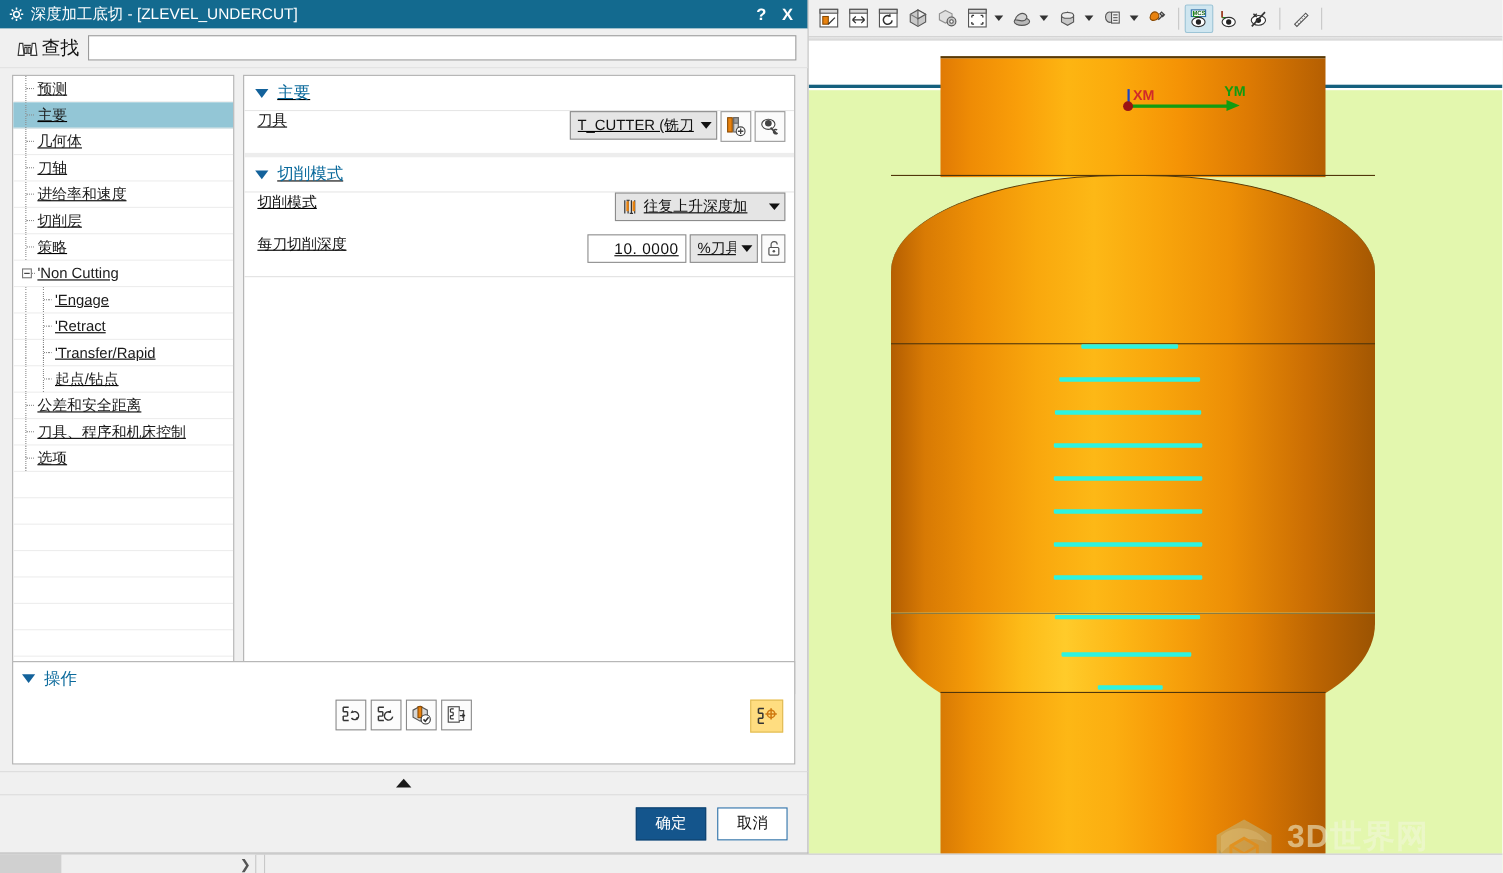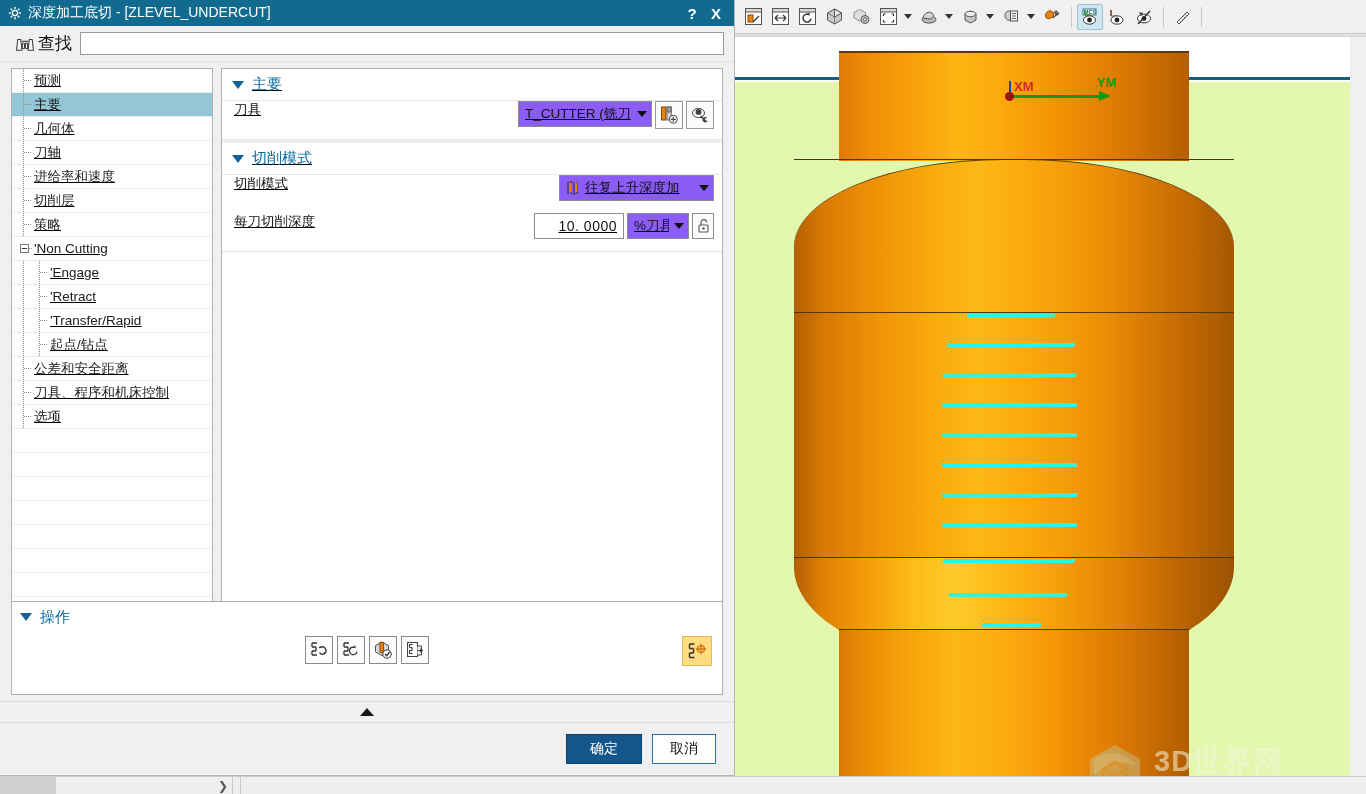--- a/index.html
+++ b/index.html
@@ -48,21 +48,21 @@
   }
   .tb-arrow i {
     display:block; width:0;height:0;
     border-left:4px solid transparent;border-right:4px solid transparent;
     border-top:5px solid #333;
   }
   .tb-sep { width: 1px; height: 20px; background: #c6c6c6; margin: 0 5px; }
 
   
   #viewport {
-    position: absolute; left: 719px; top: 37px; width: 631px; height: 757px;
+    position: absolute; left: 735px; top: 37px; width: 631px; height: 757px;
     background: #ffffff; overflow: hidden;
   }
   #vp-topline {
     position: absolute; left: 0; top: 40px; width: 631px; height: 3px; background: #15607e;
   }
   #vp-green {
     position: absolute; left: 0; top: 45px; width: 631px; height: 712px;
     background: #e3f7ae;
   }
 
@@ -252,21 +252,21 @@
   }
   .form-row {
     height: 38px; display: flex; align-items: flex-start; padding: 0 8px 0 12px;
   }
   .form-row .lbl { font-size: 13.5px; color: #111; }
   .form-row .spacer { flex: 1; }
   .sec-divider { height: 1px; background: #e2e2e2; margin: 0; }
   .thick-divider { height: 4px; background: #ededed; }
 
   .combo {
-    height: 26px; border: 1px solid #8c8c8c; background: #8b5cf6;
+    height: 26px; border: 1px solid #8c8c8c; background: #e5e5e5;
     display: flex; align-items: center; padding: 0 4px 0 6px;
     font-size: 13.5px; color: #111; white-space: nowrap; overflow: hidden;
   }
   .combo .cv { flex:1; overflow:hidden; text-overflow: clip; }
   .combo .carr {
     width:0;height:0; margin-left:5px; flex:none;
     border-left:5px solid transparent;border-right:5px solid transparent;
     border-top:6px solid #111;
   }
   .numfield {
@@ -312,21 +312,21 @@
   #collapse-strip i {
     width:0;height:0;
     border-left:7px solid transparent;border-right:7px solid transparent;
     border-bottom:8px solid #1a1a1a;
   }
   #dlg-footer {
     height: 52px; display:flex;align-items:center;justify-content:flex-end;
     padding-right: 18px; gap: 10px; flex:none;
   }
   .btn-primary {
-    width: 76px; height: 30px; background:#14558c; color:#ffffff;
+    width: 64px; height: 30px; background:#14558c; color:#ffffff;
     border:1px solid #0f4370; display:flex;align-items:center;justify-content:center;
     font-size:14px;
   }
   .btn-secondary {
     width: 64px; height: 30px; background:#ffffff; color:#111;
     border:1px solid #2a6ea6; display:flex;align-items:center;justify-content:center;
     font-size:14px;
   }
 </style>
 </head>

